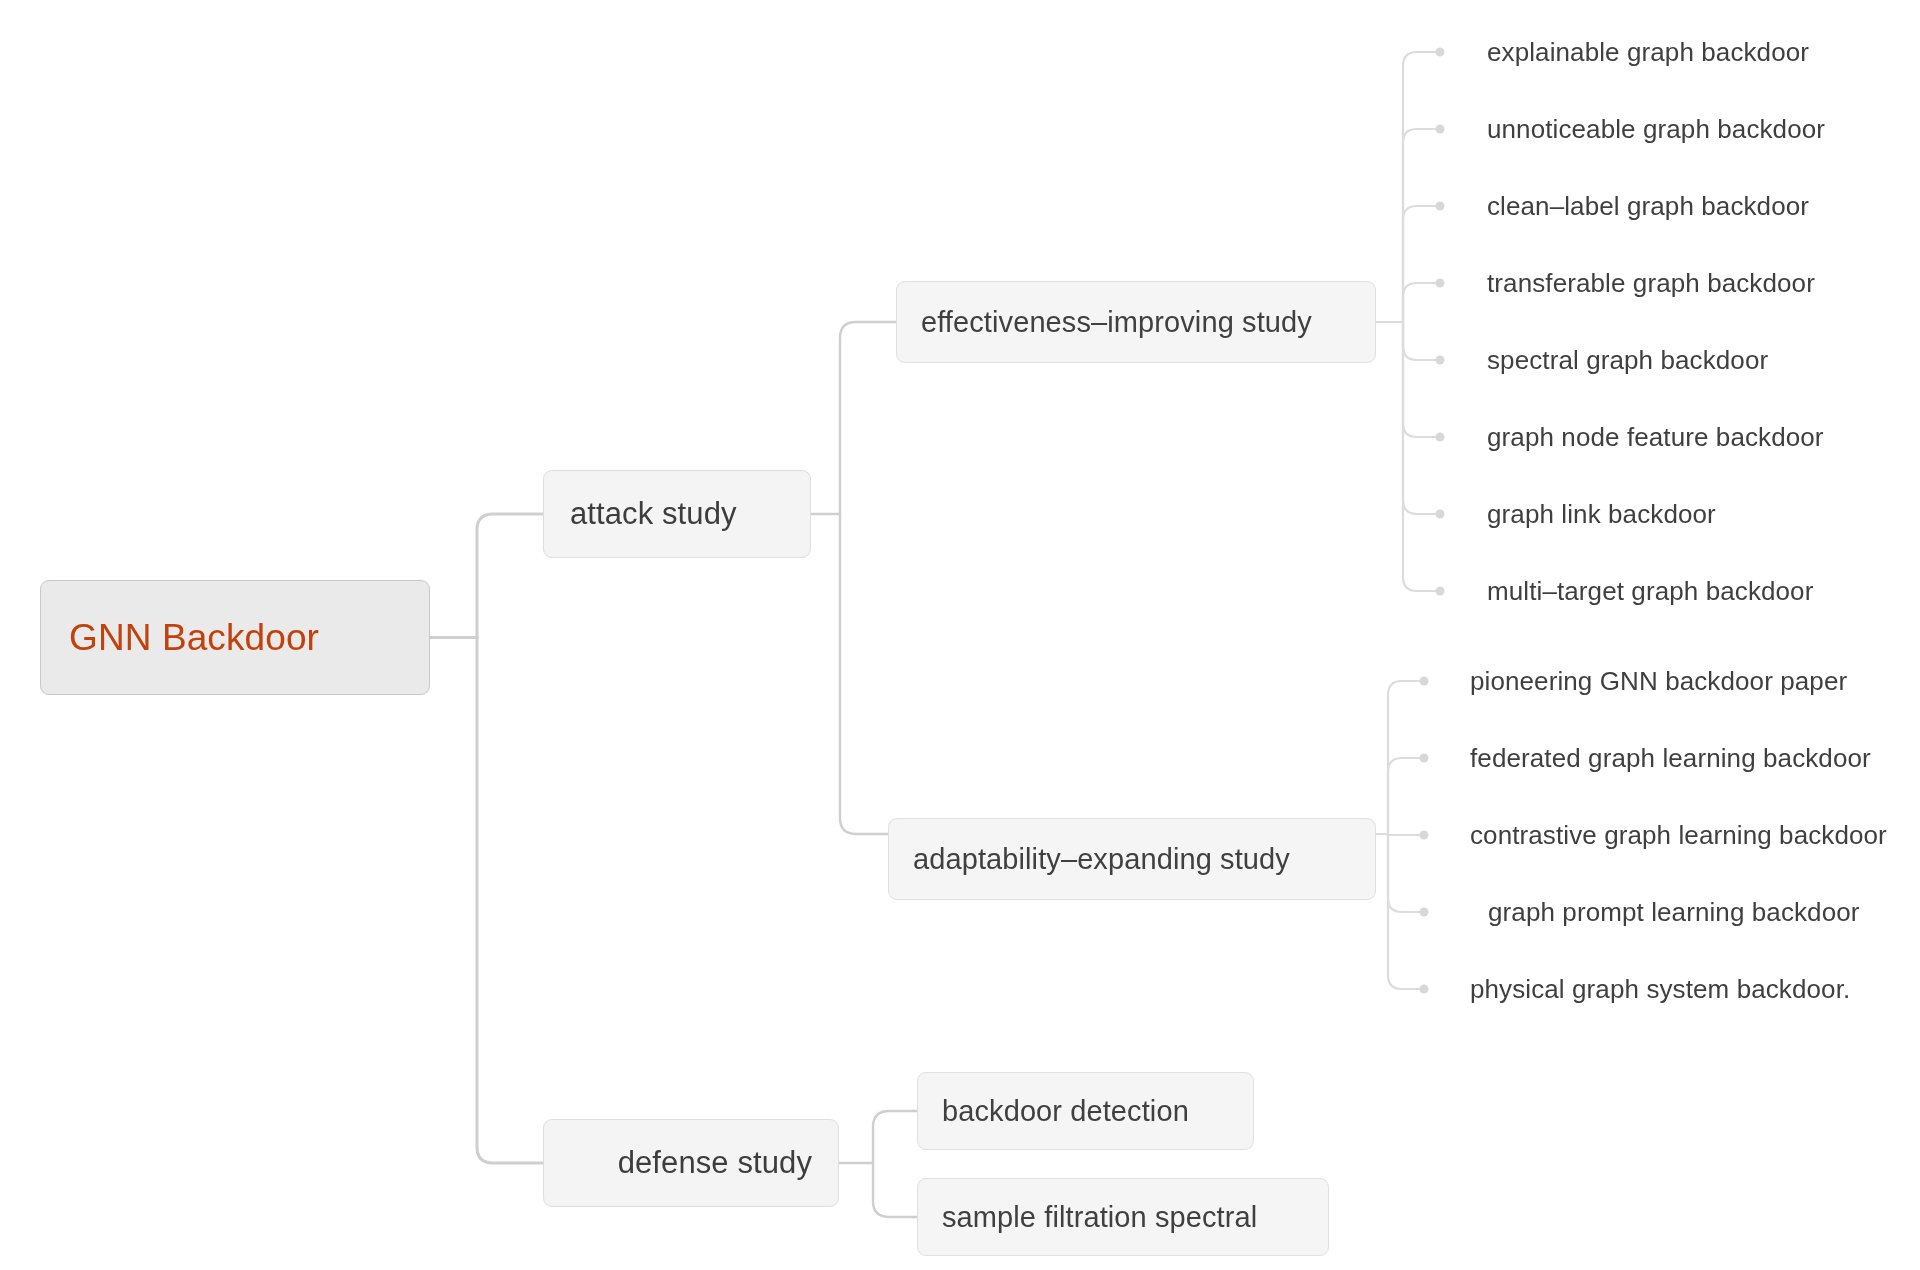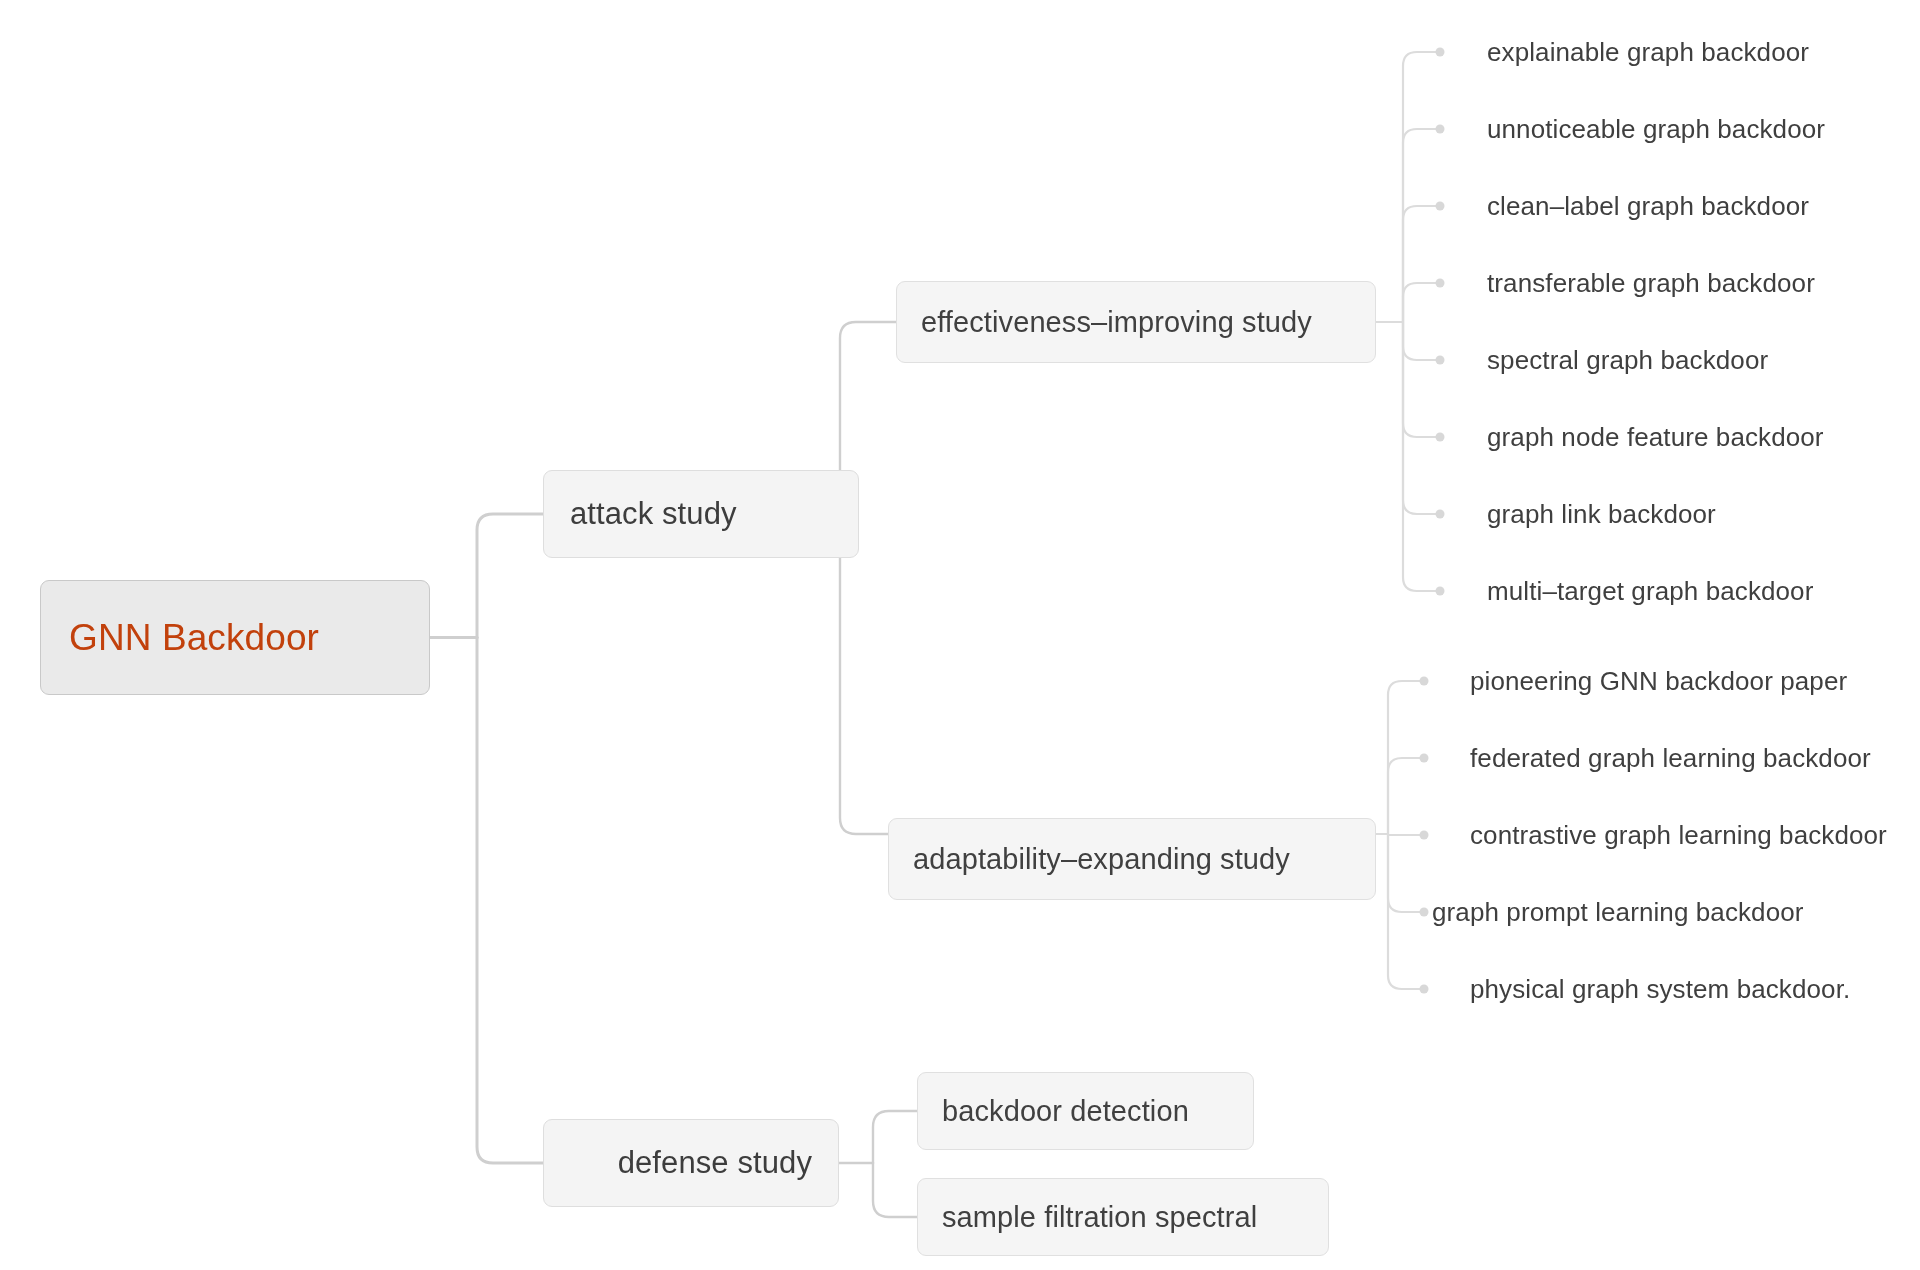--- a/index.html
+++ b/index.html
@@ -109,21 +109,21 @@
       <path d="M 1388 834 L 1388 898 Q 1388 912 1402 912 L 1424 912" fill="none" stroke="#dcdcdc" stroke-width="2.2" stroke-linecap="round" stroke-linejoin="round"></path>
       <circle cx="1424" cy="912" r="4.5" fill="#d8d8d8"></circle>
       <path d="M 1388 834 L 1388 975 Q 1388 989 1402 989 L 1424 989" fill="none" stroke="#dcdcdc" stroke-width="2.2" stroke-linecap="round" stroke-linejoin="round"></path>
       <circle cx="1424" cy="989" r="4.5" fill="#d8d8d8"></circle>
     </svg>
 
   <div class="node node-root" id="root-node" style="left: 40px; top: 580px; width: 390px; height: 115px;">
     <span>GNN Backdoor</span>
   </div>
 
-  <div class="node node-l2" id="branch-0" style="left: 543px; top: 470px; width: 316px; height: 88px;">
+  <div class="node node-l2" id="branch-0" style="left: 543px; top: 470px; width: 268px; height: 88px;">
     <span>attack study</span>
   </div>
   <div class="node node-l2" id="branch-1" style="left: 543px; top: 1119px; width: 296px; height: 88px; justify-content: flex-end;">
     <span>defense study</span>
   </div>
 
   <div class="node node-l3" id="l3-0" style="left: 896px; top: 281px; width: 480px; height: 82px;">
     <span>effectiveness–improving study</span>
   </div>
   <div class="node node-l3" id="l3-1" style="left: 888px; top: 818px; width: 488px; height: 82px;">
@@ -141,16 +141,16 @@
   <div class="leaf" id="g1-l2" style="left: 1487px; top: 206px;">clean–label graph backdoor</div>
   <div class="leaf" id="g1-l3" style="left: 1487px; top: 283px;">transferable graph backdoor</div>
   <div class="leaf" id="g1-l4" style="left: 1487px; top: 360px;">spectral graph backdoor</div>
   <div class="leaf" id="g1-l5" style="left: 1487px; top: 437px;">graph node feature backdoor</div>
   <div class="leaf" id="g1-l6" style="left: 1487px; top: 514px;">graph link backdoor</div>
   <div class="leaf" id="g1-l7" style="left: 1487px; top: 591px;">multi–target graph backdoor</div>
 
   <div class="leaf" id="g2-l0" style="left: 1470px; top: 681px;">pioneering GNN backdoor paper</div>
   <div class="leaf" id="g2-l1" style="left: 1470px; top: 758px;">federated graph learning backdoor</div>
   <div class="leaf" id="g2-l2" style="left: 1470px; top: 835px;">contrastive graph learning backdoor</div>
-  <div class="leaf" id="g2-l3" style="left: 1432px; top: 912px;">graph prompt learning backdoor</div>
+  <div class="leaf" id="g2-l3" style="left: 1488px; top: 912px;">graph prompt learning backdoor</div>
   <div class="leaf" id="g2-l4" style="left: 1470px; top: 989px;">physical graph system backdoor.</div>
 
 </div>
 
 </body></html>

